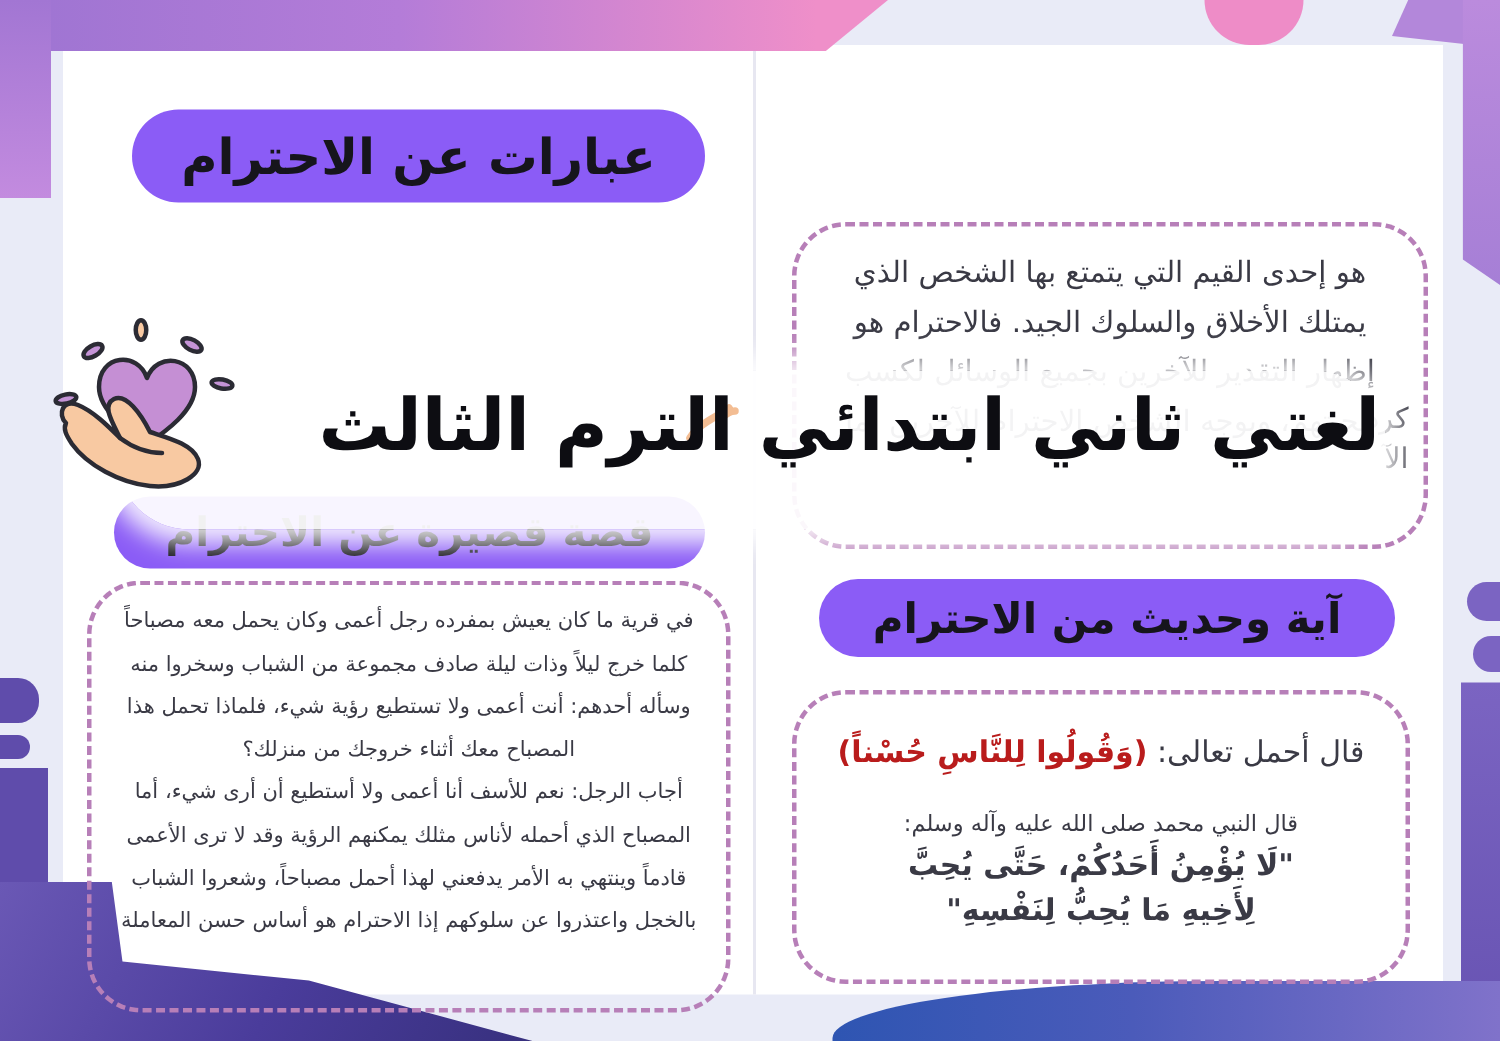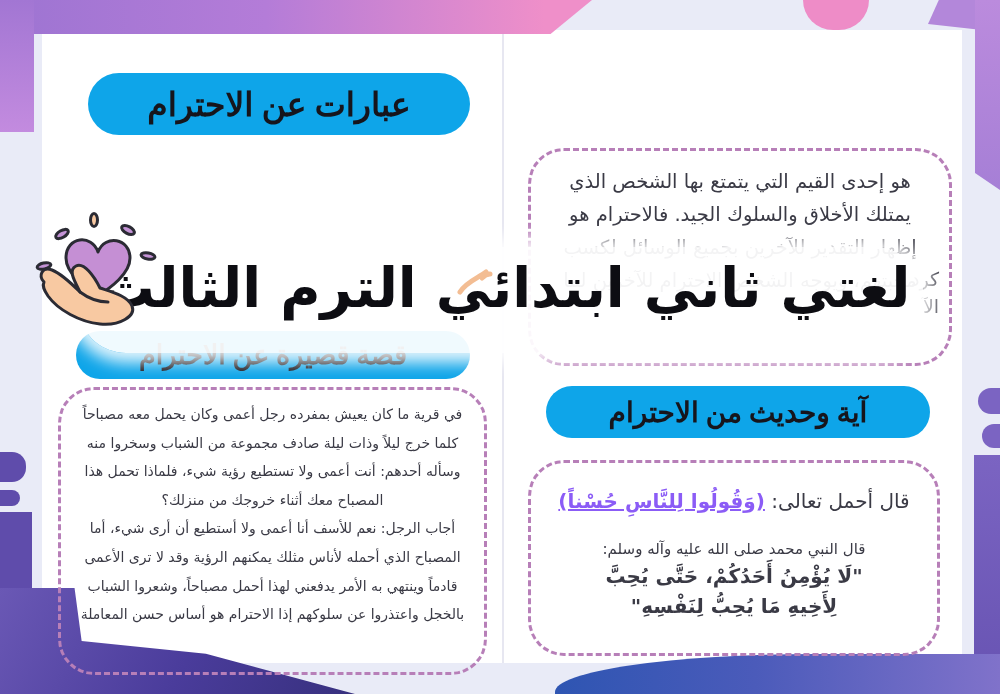--- a/index.html
+++ b/index.html
@@ -31,56 +31,56 @@
   .deco-left-blob2{left:0;top:490px;width:20px;height:16px;background:#5f4cab;border-radius:0 10px 10px 0;}
   .deco-left-bottom{left:0;top:512px;width:32px;height:182px;background:#5f4cab;}
   .deco-bottom-left{left:0;bottom:0;width:355px;height:106px;
     background:linear-gradient(120deg,#6a58b5 0%,#4a3c9b 55%,#37307e 100%);
     clip-path:polygon(0 0,21% 0,23% 50%,58% 62%,100% 100%,0 100%);}
   .deco-bottom-right{right:0;bottom:0;width:445px;height:40px;
     background:linear-gradient(90deg,#2e55b2,#4b5bba 45%,#8072ca);
     border-top-left-radius:260px 38px;}
 
   
-  .pill{position:absolute;z-index:4;background:#0ea5e9;border-radius:32px;
+  .pill{position:absolute;z-index:4;background:#8b5cf6;border-radius:32px;
     display:flex;align-items:center;justify-content:center;
-    font-weight:900;color:#16151c;white-space:nowrap;direction:rtl;font-family:Liberation Serif, serif;}
+    font-weight:900;color:#16151c;white-space:nowrap;direction:rtl;}
   .pill-phrases{left:88px;top:73px;width:382px;height:62px;font-size:33px;}
   .pill-respect{left:557px;top:64px;width:368px;height:61px;font-size:37px;}
   .pill-story{left:76px;top:331px;width:394px;height:48px;font-size:27px;text-align:center;}
   .pill-verse{left:546px;top:386px;width:384px;height:52px;font-size:28px;}
 
   .dbox{position:absolute;z-index:4;border:3px dashed #b77fb8;border-radius:36px;
     box-sizing:border-box;direction:rtl;color:#3a3a45;}
   .dbox-phrases{left:62px;top:149px;width:418px;height:182px;padding:24px 34px 0 18px;}
   .dbox-respect{left:528px;top:148px;width:424px;height:218px;padding:14px 20px;
     font-size:19.5px;line-height:33px;text-align:center;}
   .dbox-story{left:58px;top:387px;width:429px;height:288px;padding:10px 16px;
     font-size:14px;line-height:28.6px;text-align:center;}
   .dbox-verse{left:528px;top:460px;width:412px;height:196px;padding:26px 24px 0;text-align:center;}
 
   .bullet-item{position:relative;padding-right:24px;font-size:19px;margin-bottom:27px;text-align:right;}
   .bullet-item::before{content:"•";position:absolute;right:0;top:0;font-size:20px;color:#26262e;}
 
   .story-p{margin:0;}
   .verse-line1{font-size:20px;margin:0 0 27px 0;}
-  .quran{color:#8b5cf6;font-weight:700;text-decoration:underline;}
+  .quran{color:#b91c1c;font-weight:700;}
   .verse-line2{font-size:15px;margin:0 0 3px 0;}
   .verse-line3{font-size:20px;font-weight:600;line-height:30px;margin:0;padding:0 42px;}
 
   .frag{position:absolute;font-size:19px;color:#3a3a45;right:10px;z-index:4;}
   .frag-1{top:112px;}
   .frag-2{top:139px;}
 
   
   .wm-band{position:absolute;left:78px;top:247px;width:846px;height:106px;z-index:5;
     background:rgba(255,255,255,0.94);border-radius:48px;
     box-shadow:0 0 16px 10px rgba(255,255,255,0.88);}
   .wm-text{position:absolute;left:90px;top:256px;width:830px;z-index:6;
-    direction:rtl;text-align:center;font-size:55px;font-weight:700;color:#0d0d12;letter-spacing:-1px;}
+    direction:rtl;text-align:right;font-size:48px;font-weight:700;color:#0d0d12;letter-spacing:-1px;}
   .wm-doodle{position:absolute;left:452px;top:262px;z-index:5;}
 
   .hand-heart{position:absolute;left:28px;top:208px;width:152px;height:140px;z-index:7;}
 </style>
 </head>
 <body>
 
 <div class="canvas">
 
   <div class="page"></div>

